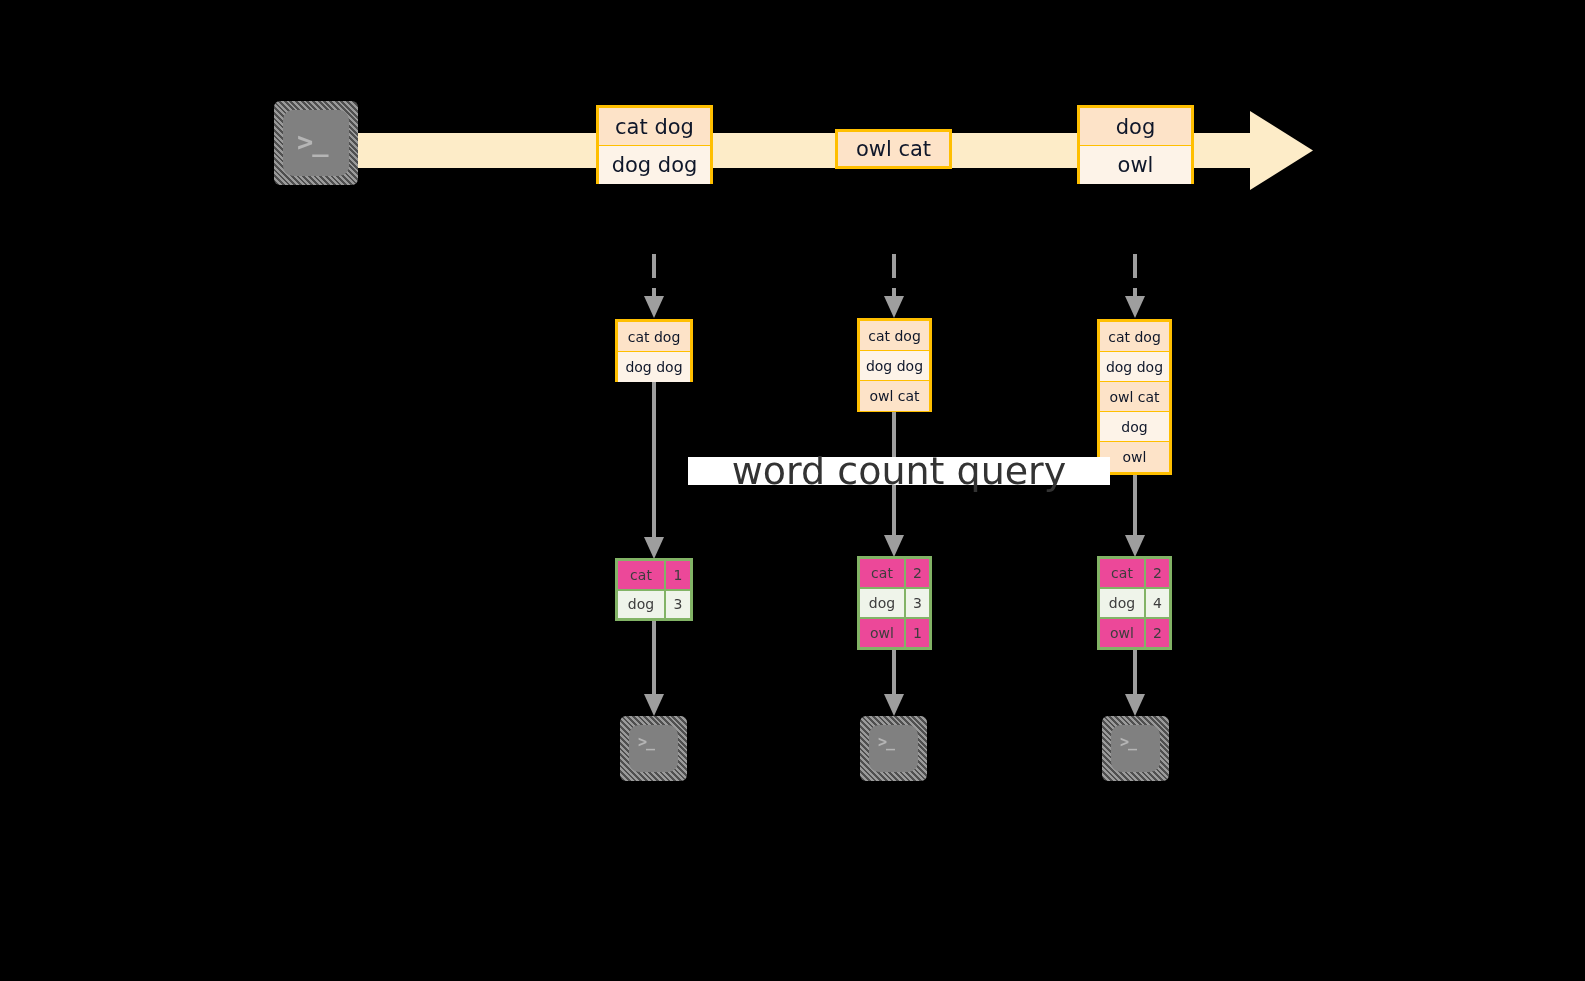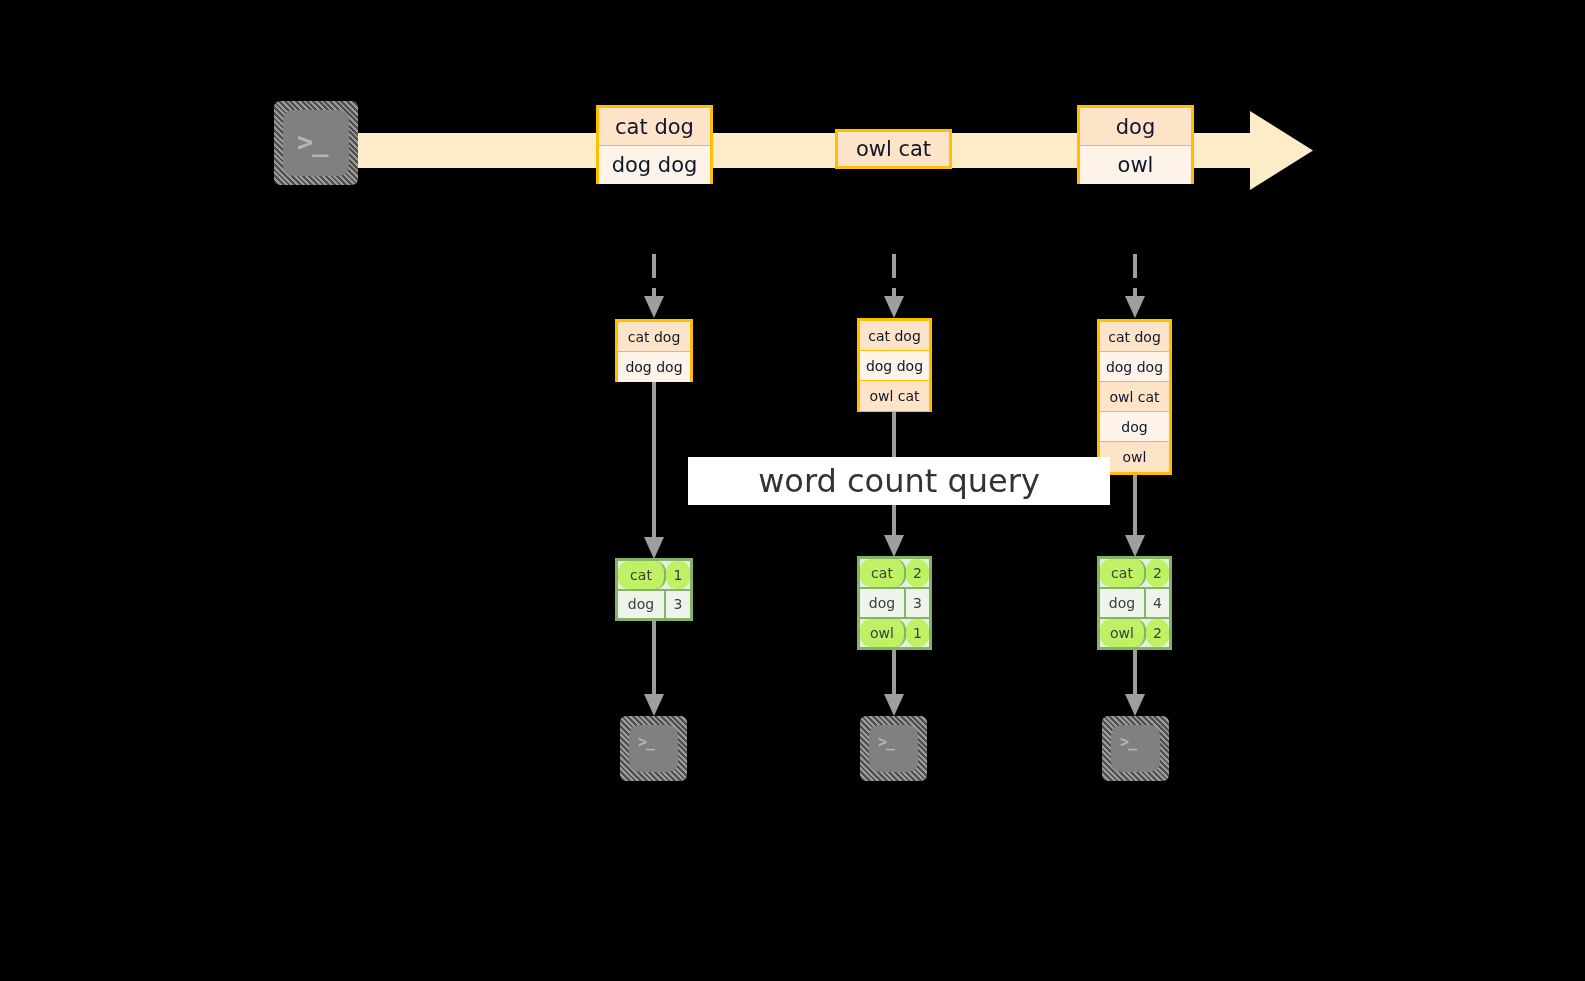--- a/index.html
+++ b/index.html
@@ -72,21 +72,21 @@
     display:flex;flex:1 1 0;
     border-bottom:2px solid #82b366;
     box-sizing:border-box;
   }
   .gbox .grow:last-child{border-bottom:none;}
   .gbox .gcell{
     display:flex;align-items:center;justify-content:center;
     box-sizing:border-box;color:#3d3d3d;white-space:nowrap;
   }
   .gbox .gcell.k{border-right:2px solid #82b366;}
-  .gbox .grow.dark .gcell{background:#bef264;border-radius:11px;}
+  .gbox .grow.dark .gcell{background:#ec4899;}
   .gbox .grow.light .gcell{background:#eff4ea;}
 
   
   .conn{position:absolute;z-index:3;}
 
   
   .qband{
     position:absolute;background:#ffffff;z-index:8;
     display:flex;align-items:center;justify-content:center;
     color:#333;white-space:nowrap;
@@ -237,15 +237,15 @@
     <line x1="15" y1="0" x2="15" y2="45" stroke="#9e9e9e" stroke-width="4"></line>
     <path d="M15 66 L5 44 L25 44 Z" fill="#9e9e9e"></path>
   </svg>
 
   <div class="term" style="left:1102px;top:716px;width:67px;height:65px;z-index:6;">
     <div class="hatch"></div>
     <div class="inner"></div>
     <div class="glyph" style="left:9px;top:10px;font-size:15px;">&gt;_</div>
   </div>
 
-  <div class="qband" style="left:688px;top:457px;width:422px;height:48px;font-size:32px;">word count query</div>
+  <div class="qband" style="left:688px;top:457px;width:422px;height:28px;font-size:38px;">word count query</div>
 
 </div>
 
 </body></html>

